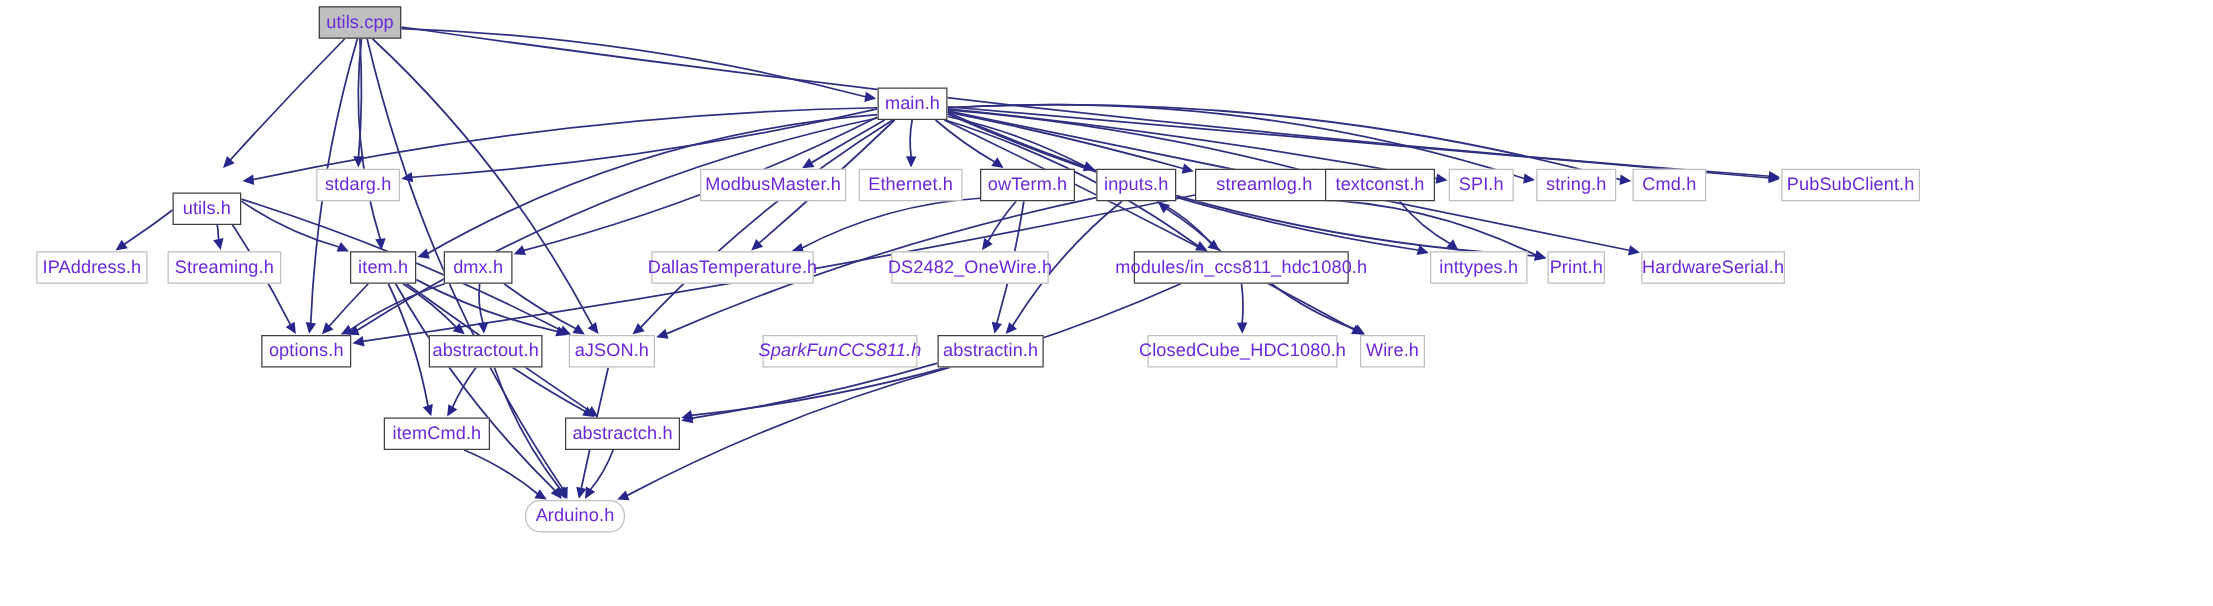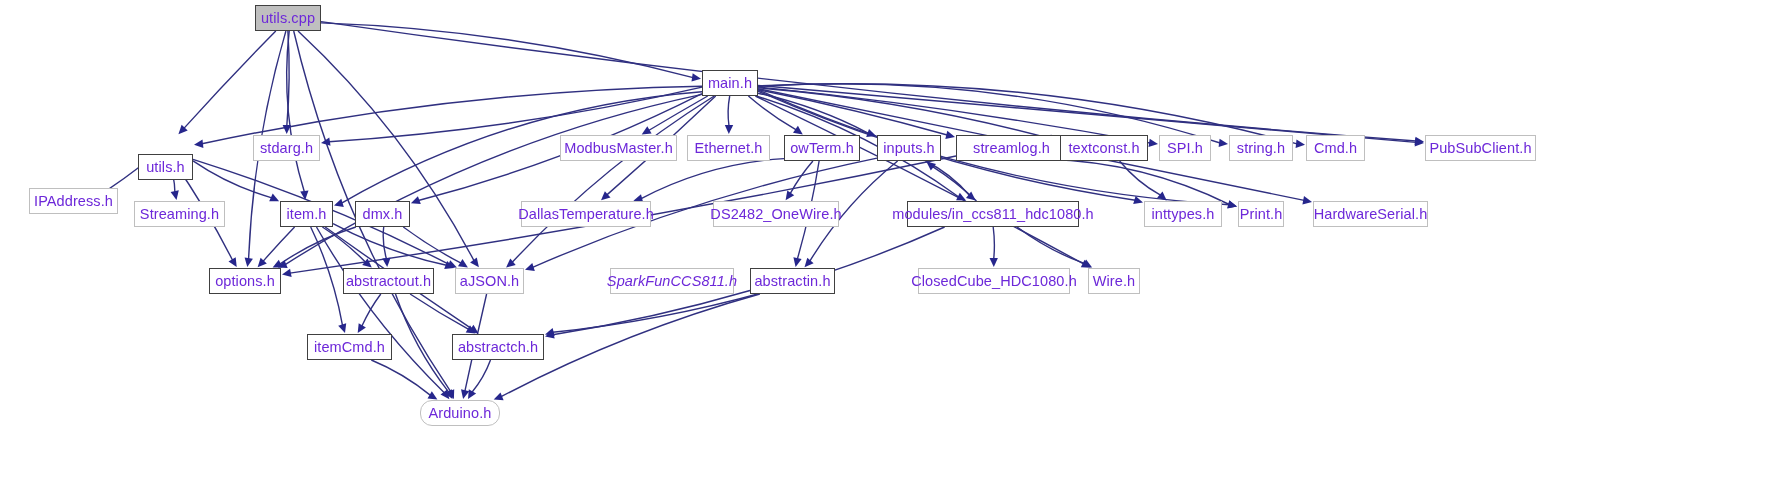--- a/index.html
+++ b/index.html
@@ -241,21 +241,21 @@
       </div>
       <div class="gnode" style="left: 1229px; top: 135px; width: 64px; height: 26px;">
         <span class="gnode-label">string.h</span>
       </div>
       <div class="gnode" style="left: 1306px; top: 135px; width: 59px; height: 26px;">
         <span class="gnode-label">Cmd.h</span>
       </div>
       <div class="gnode" style="left: 1425px; top: 135px; width: 111px; height: 26px;">
         <span class="gnode-label">PubSubClient.h</span>
       </div>
-      <div class="gnode" style="left: 29px; top: 188px; width: 89px; height: 26px;">
+      <div class="gnode" style="left: 29px; top: 201px; width: 89px; height: 26px;">
         <span class="gnode-label">IPAddress.h</span>
       </div>
       <div class="gnode" style="left: 134px; top: 201px; width: 91px; height: 26px;">
         <span class="gnode-label">Streaming.h</span>
       </div>
       <div class="gnode strong" style="left: 280px; top: 201px; width: 53px; height: 26px;">
         <span class="gnode-label">item.h</span>
       </div>
       <div class="gnode strong" style="left: 355px; top: 201px; width: 55px; height: 26px;">
         <span class="gnode-label">dmx.h</span>

